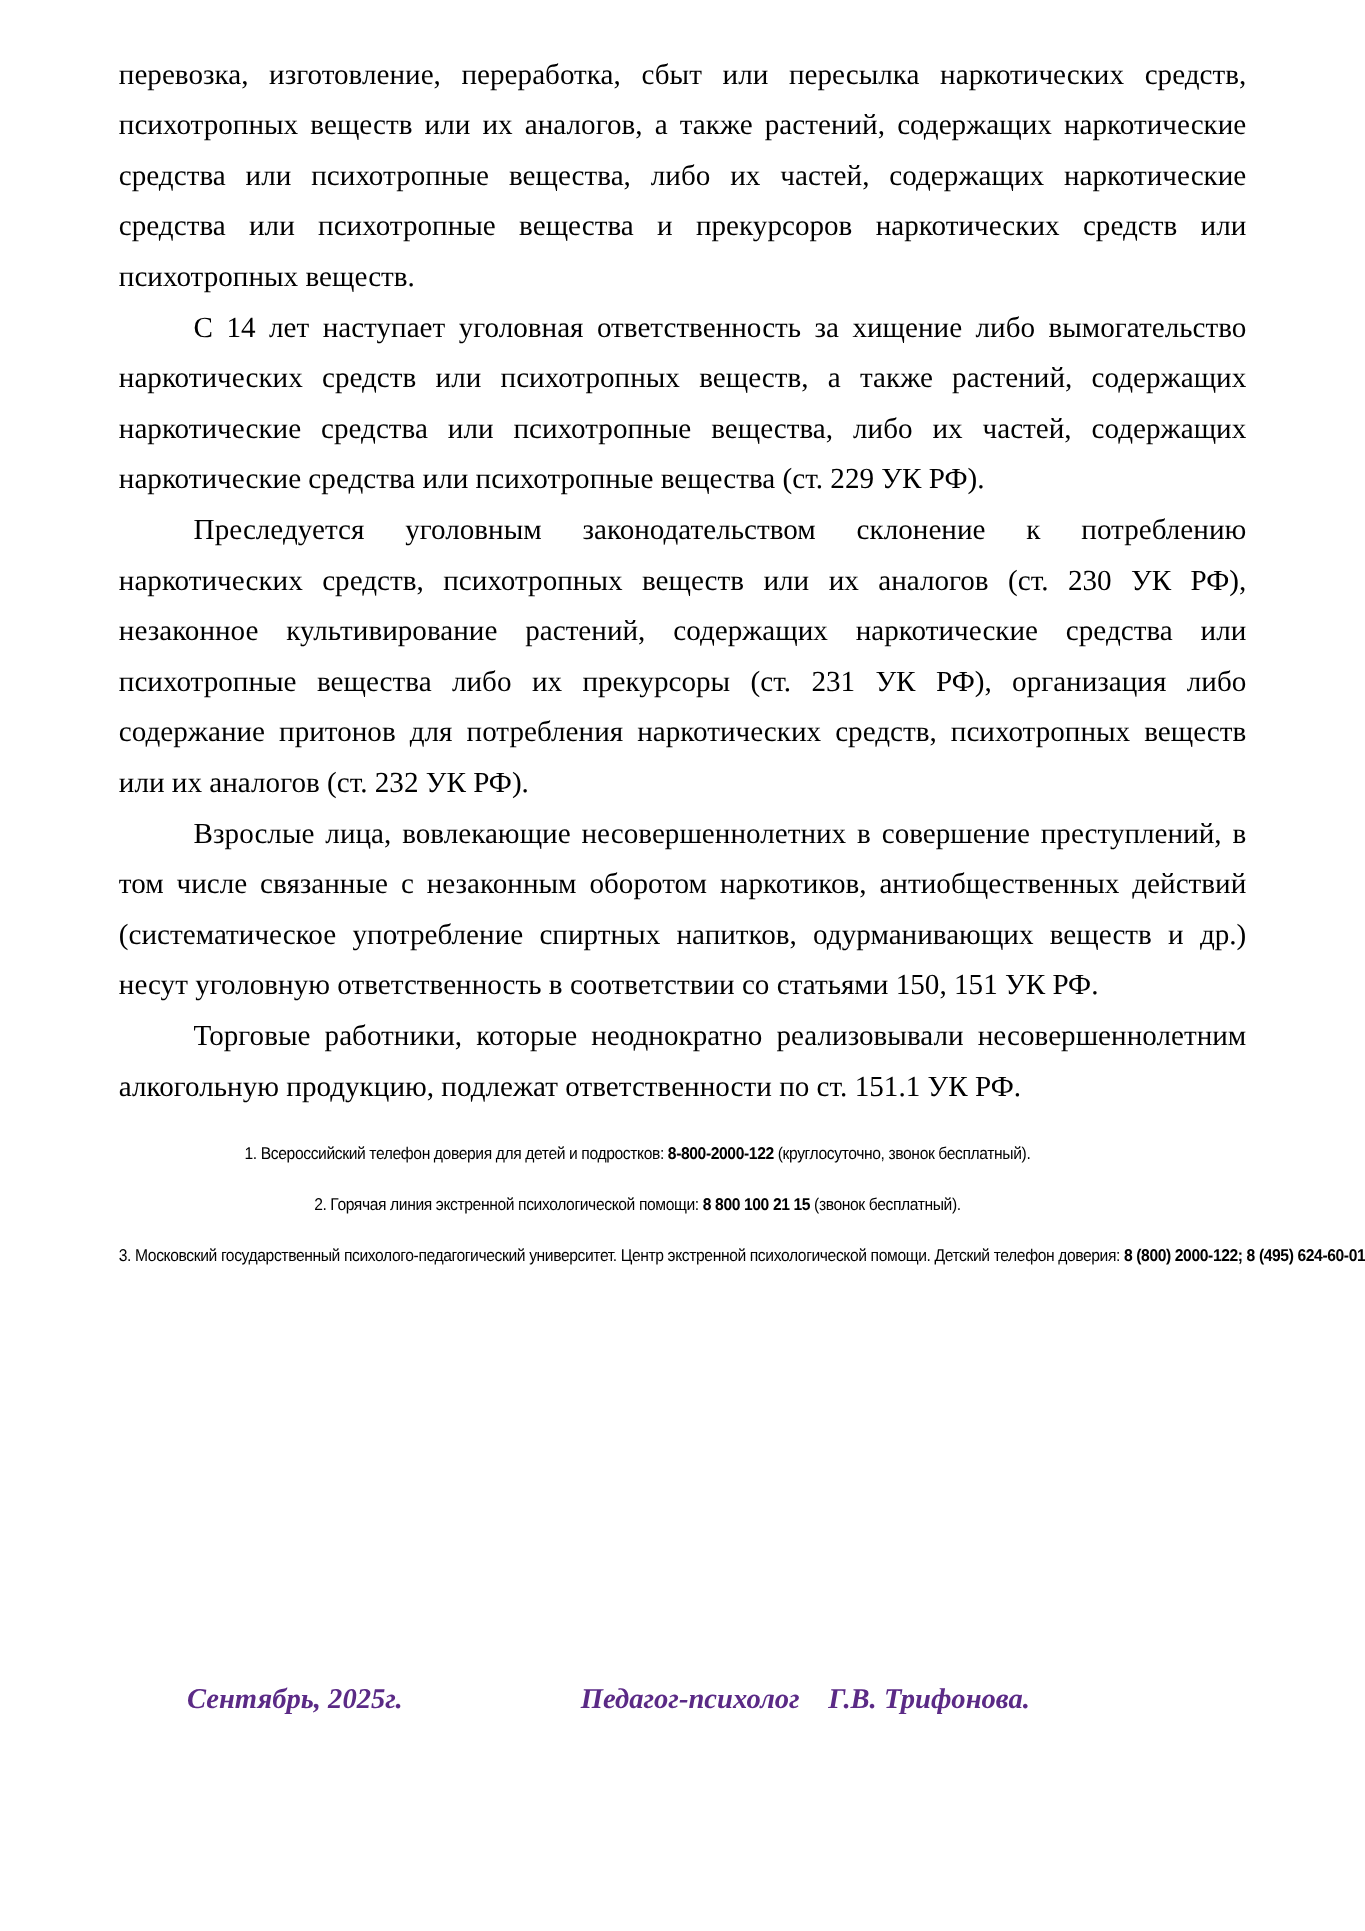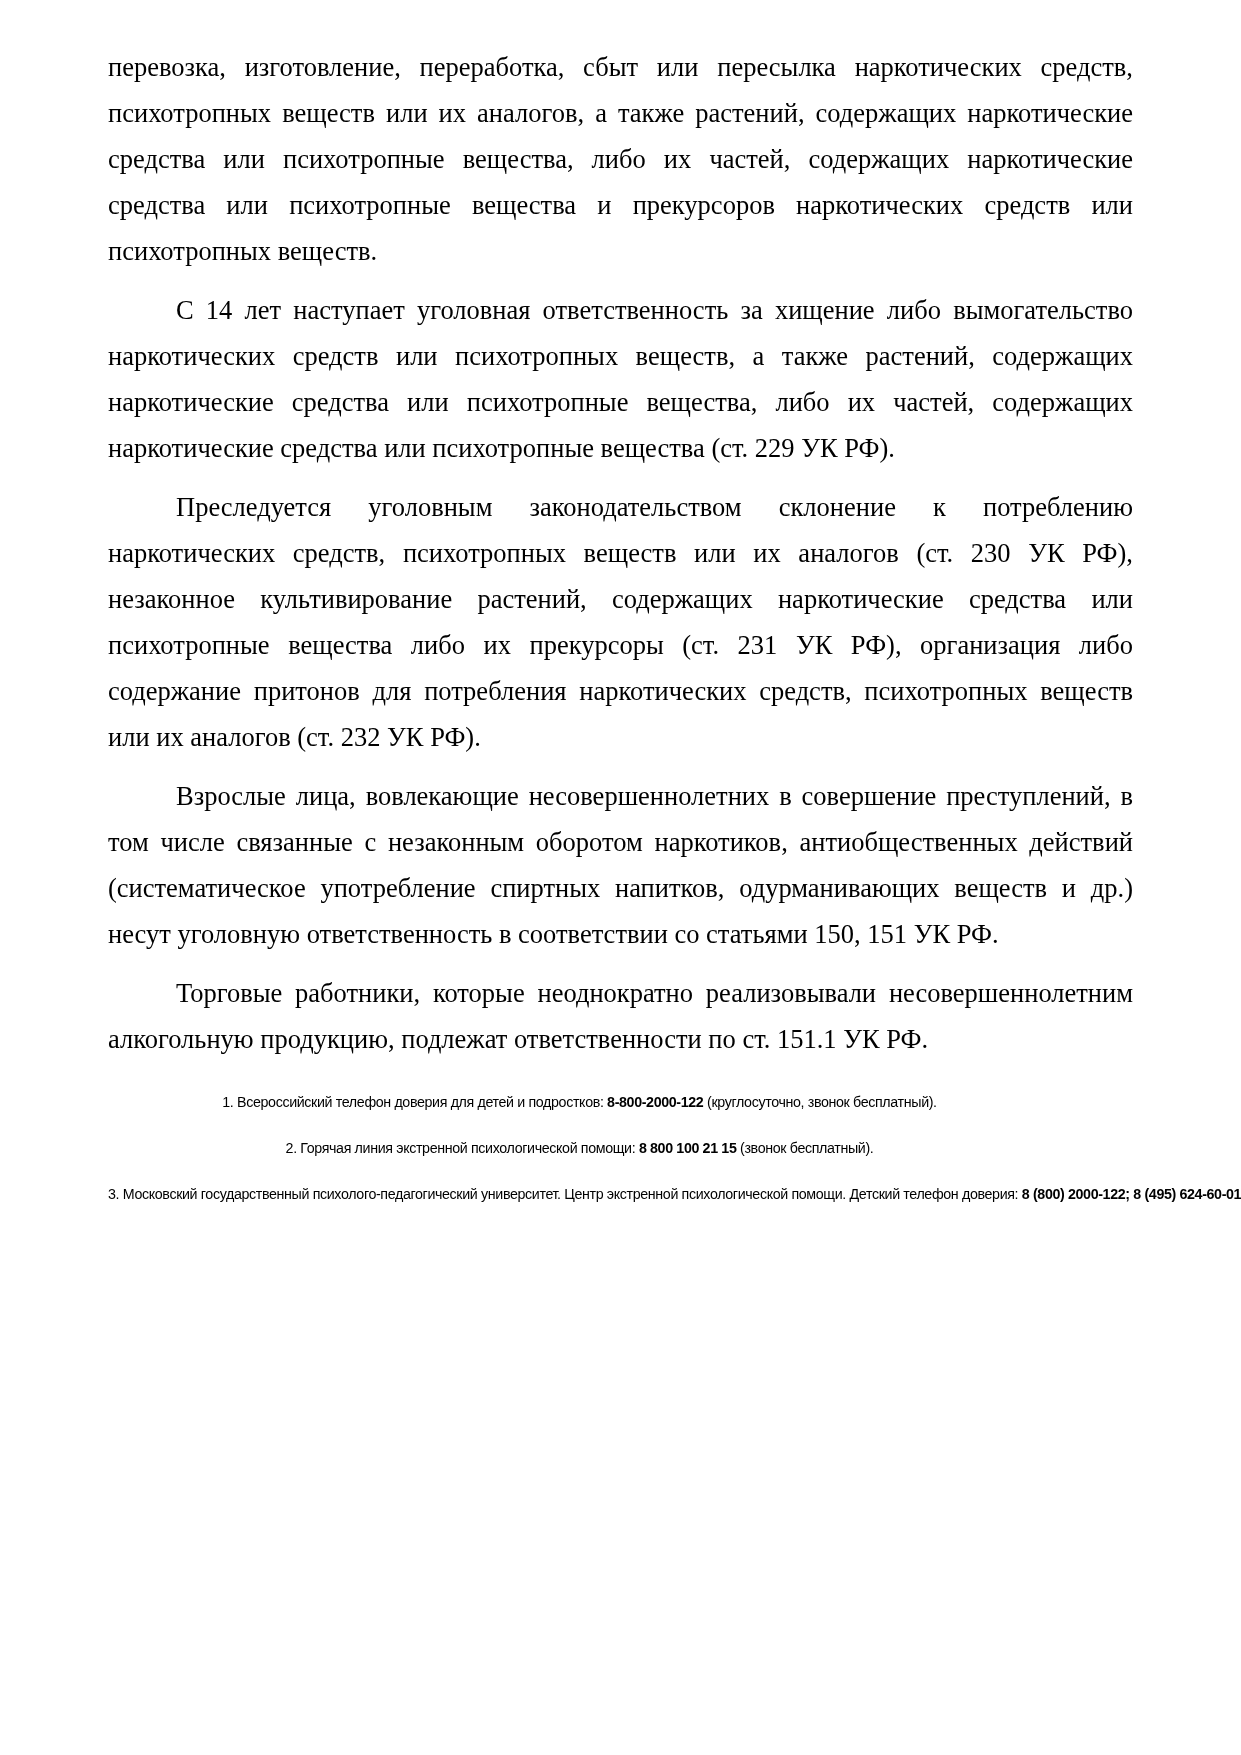--- a/index.html
+++ b/index.html
@@ -24,21 +24,21 @@
     line-height: 46px;
     text-align: justify;
     text-indent: 68px;
     text-justify: inter-word;
     hyphens: none;
   }
   .body-text p.no-indent {
     text-indent: 0;
   }
   .body-text p + p {
-    margin-top: 13px;
+    margin-top: 0;
   }
   .hotlines {
     margin-top: 30px;
     text-align: center;
   }
   .hotlines .hl {
     font-family: "Liberation Sans", sans-serif;
     font-size: 15.5px;
     line-height: 20px;
     letter-spacing: -0.4px;
@@ -89,14 +89,18 @@
     <p>Взрослые лица, вовлекающие несовершеннолетних в совершение преступлений, в том числе связанные с незаконным оборотом наркотиков, антиобщественных действий (систематическое употребление спиртных напитков, одурманивающих веществ и др.) несут уголовную ответственность в соответствии со статьями 150, 151 УК РФ.</p>
     <p>Торговые работники, которые неоднократно реализовывали несовершеннолетним алкогольную продукцию, подлежат ответственности по ст. 151.1 УК РФ.</p>
   </div>
 
   <div class="hotlines">
     <div class="hl"><span>1. Всероссийский телефон доверия для детей и подростков: </span><b>8-800-2000-122</b><span> (круглосуточно, звонок бесплатный).</span></div>
     <div class="hl"><span>2. Горячая линия экстренной психологической помощи: </span><b>8 800 100 21 15</b><span> (звонок бесплатный).</span></div>
     <div class="hl"><span>3. Московский государственный психолого-педагогический университет. Центр экстренной психологической помощи. Детский телефон доверия: </span><b>8 (800) 2000-122; 8 (495) 624-60-01.</b><span></span></div>
   </div>
 
+  <div class="signature">
+    <div class="date">Сентябрь, 2025г.</div>
+    <div class="role-name">Педагог-психолог    Г.В. Трифонова.</div>
+  </div>
 
 </div>
 
 </body></html>

